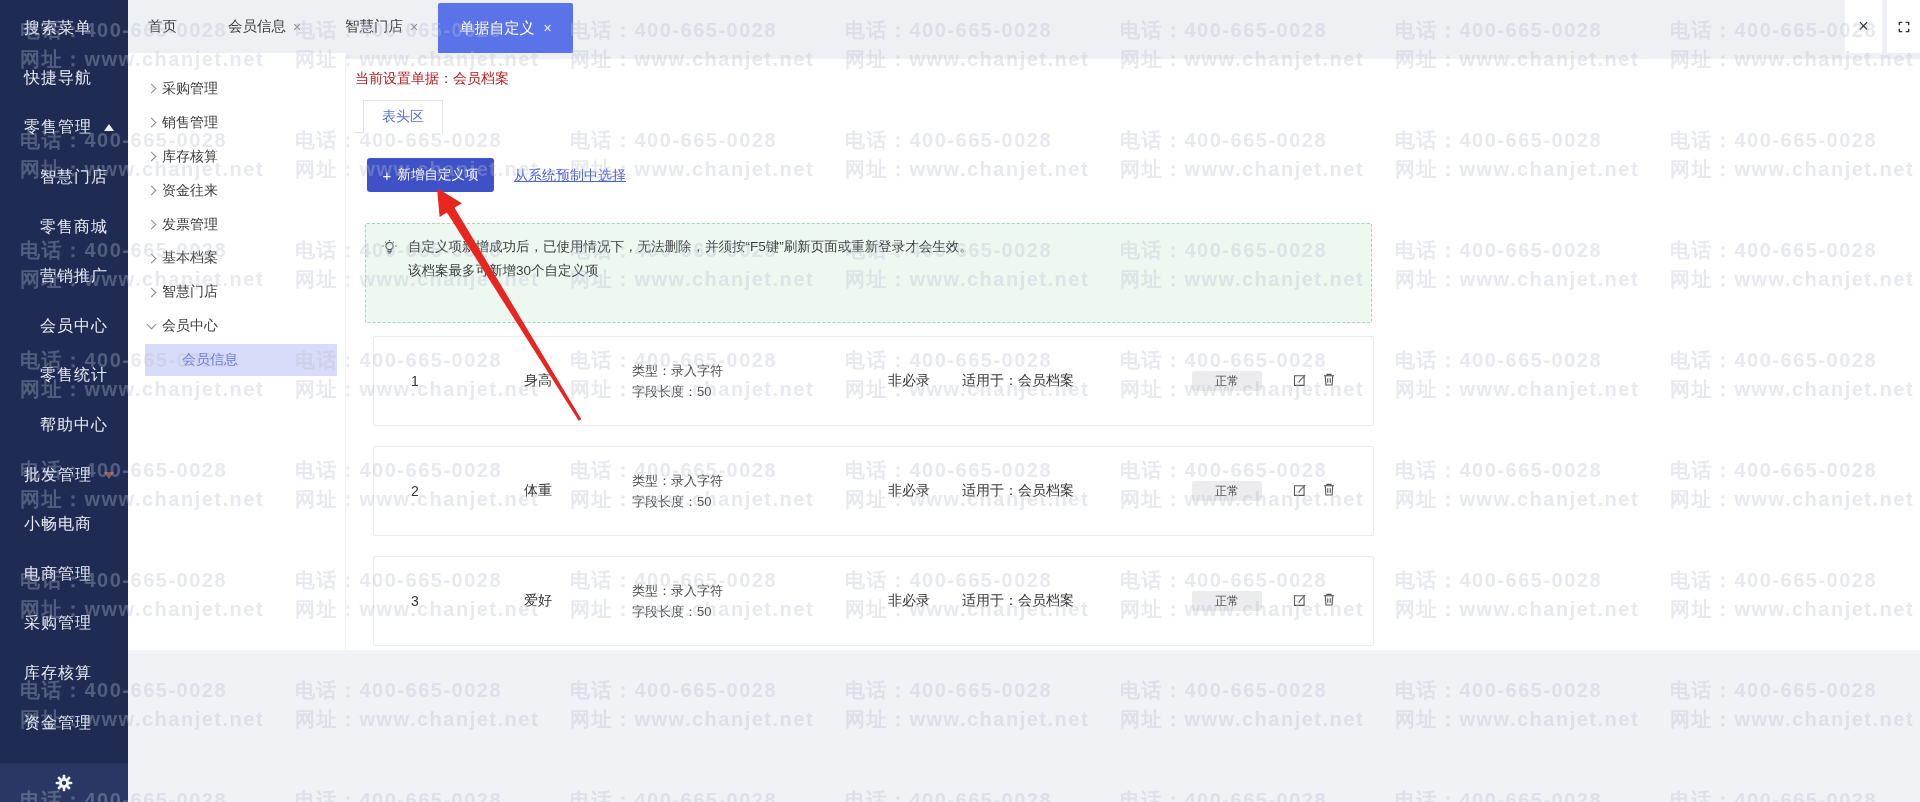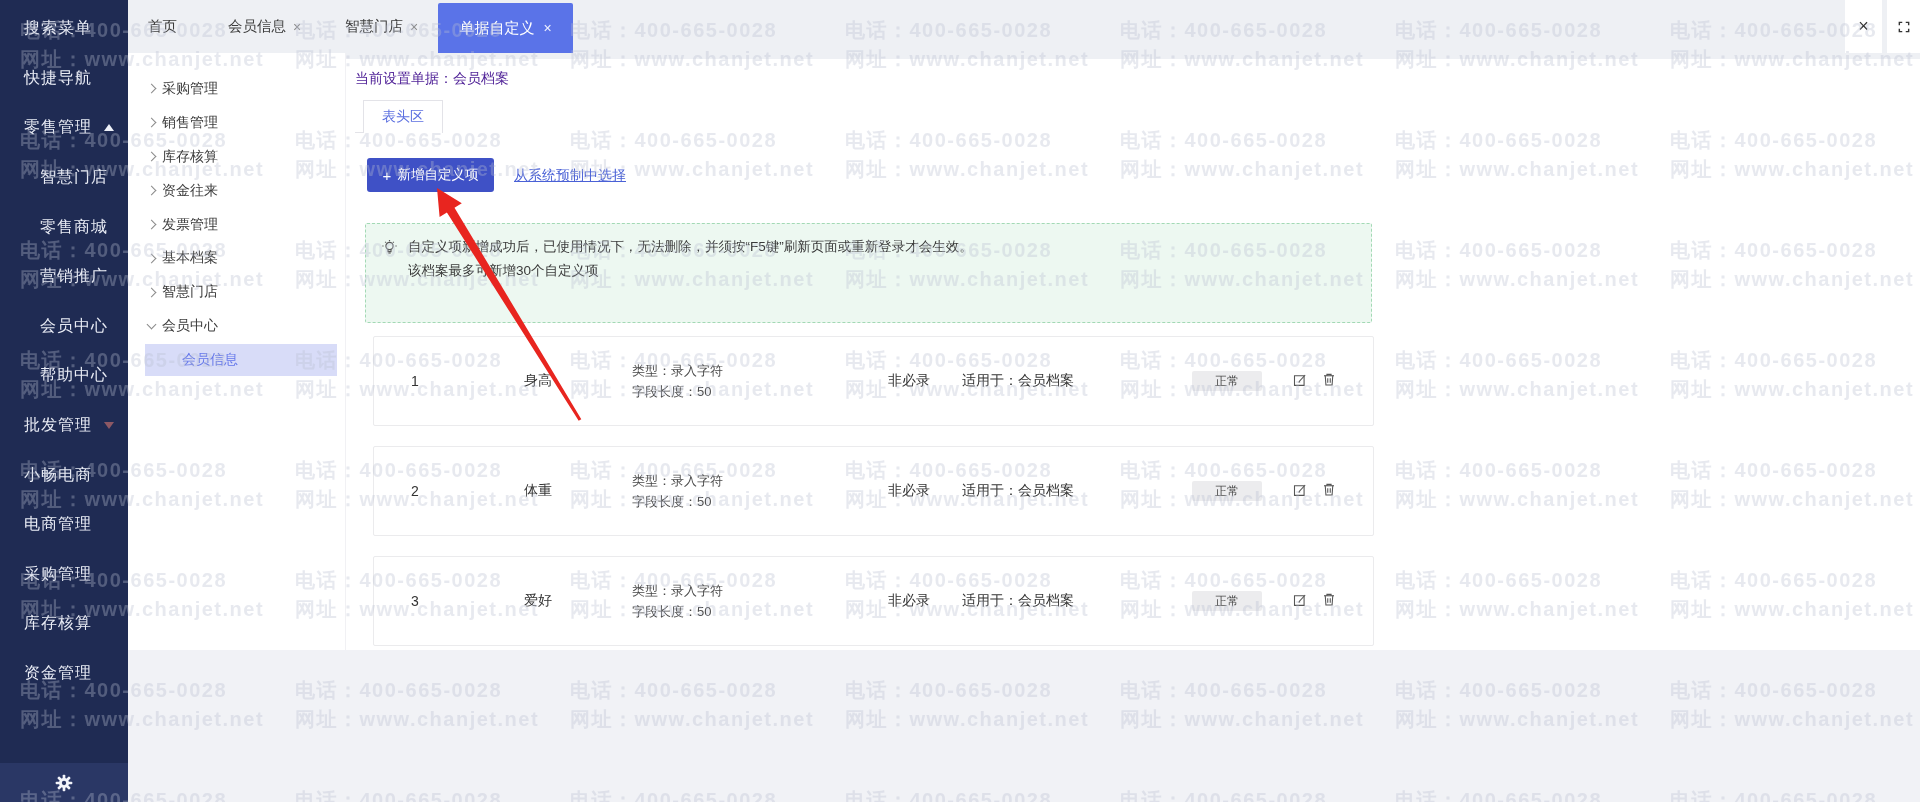--- a/index.html
+++ b/index.html
@@ -40,21 +40,21 @@
   .tree-item { position:relative; height:33.9px; display:flex; align-items:center; padding-left:34px;
     font-size:14px; color:#3b3b3b; cursor:pointer; }
   .tree-item:first-child { margin-top:19px; }
   .chev { position:absolute; left:20px; width:7px; height:7px;
     border-right:1.4px solid #8a8a8a; border-bottom:1.4px solid #8a8a8a; }
   .chev.collapsed { transform:rotate(-45deg); }
   .chev.expanded  { transform:rotate(45deg); margin-top:-3px; }
   .tree-child-sel { height:33.9px; display:flex; align-items:center; }
   .tree-child-sel .hl { margin-left:17px; width:192px; height:32px; background:#d8dcf8;
     display:flex; align-items:center; padding-left:37px; font-size:14px; color:#6376ea; cursor:pointer; }
-  #doc-label { position:absolute; left:355px; top:70px; font-size:14px; color:#4c1d95; z-index:3; }
+  #doc-label { position:absolute; left:355px; top:70px; font-size:14px; color:#b91c1c; z-index:3; }
   #section-tab { position:absolute; left:363px; top:100px; width:80px; height:33px;
     border:1px solid #e3e3e8; border-bottom:none; background:#fff; color:#5b6fe0; font-size:14px;
     display:flex; align-items:center; justify-content:center; z-index:3; cursor:pointer; }
   #tab-stub { position:absolute; left:355px; top:132px; width:9px; height:1px; background:#e3e3e8; z-index:3; }
   #add-btn { position:absolute; left:367px; top:158px; width:127px; height:34px; background:#3f51c6;
     border:none; border-radius:3px; color:#fff; font-size:13.5px; display:flex; align-items:center;
     justify-content:center; gap:6px; cursor:pointer; z-index:3; font-family:inherit; }
   #add-btn .plus { font-size:15px; }
   #preset-link { position:absolute; left:514px; top:167px; font-size:14px; color:#4a61d6;
     text-decoration:underline; cursor:pointer; z-index:3; }
@@ -108,20 +108,23 @@
       <div class="side-item sub">
           <span>零售商城</span>
         </div>
       <div class="side-item sub">
           <span>营销推广</span>
         </div>
       <div class="side-item sub">
           <span>会员中心</span>
         </div>
       <div class="side-item sub">
+          <span>零售统计</span>
+        </div>
+      <div class="side-item sub">
           <span>帮助中心</span>
         </div>
       <div class="side-item">
           <span>批发管理</span>
           <span class="tri down"></span>
         </div>
       <div class="side-item">
           <span>小畅电商</span>
         </div>
       <div class="side-item">

